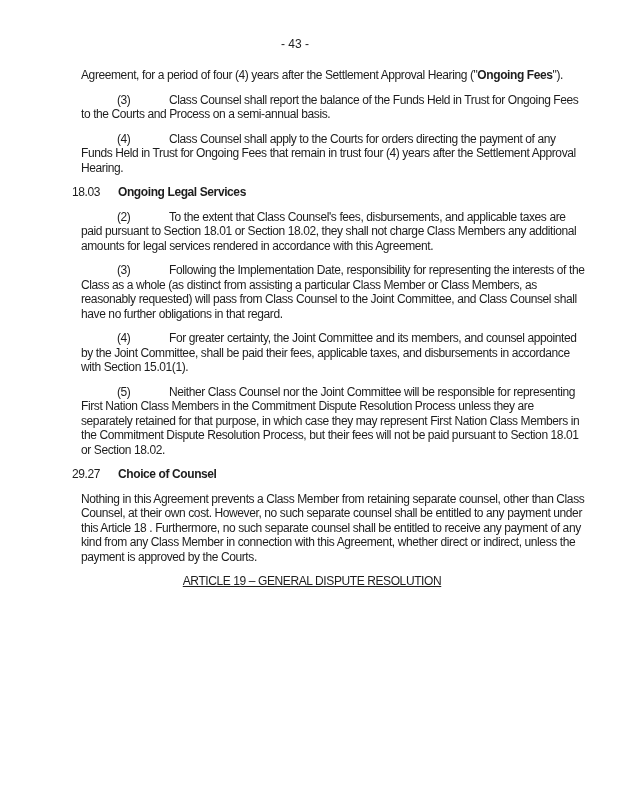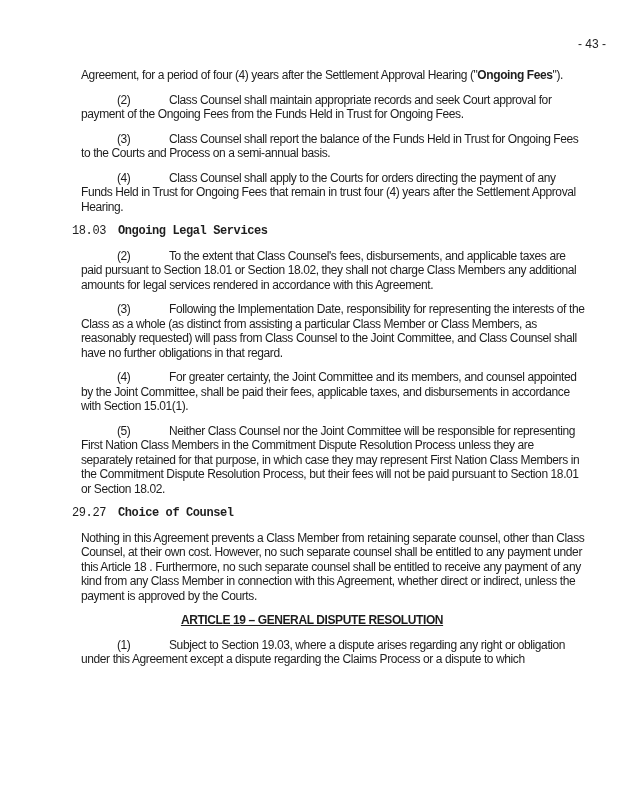--- a/index.html
+++ b/index.html
@@ -13,56 +13,55 @@
     font-family: "Liberation Sans", "DejaVu Sans", sans-serif;
     font-size: 12px;
     letter-spacing: -0.4px;
     line-height: 14.5px;
     padding: 68px 36px 0 72px;
     overflow: hidden;
   }
   .page-number {
     position: absolute;
     top: 37px;
-    left: 16px;
+    left: 0;
     width: 590px;
-    text-align: right;
+    text-align: center;
     letter-spacing: 0;
   }
   p { margin: 0 0 10px 9px; }
   p.num-para { text-indent: 36px; }
   .pnum {
     display: inline-block;
     min-width: 52px;
     text-indent: 0;
   }
-  .sechead { margin: 0 0 10px 0; font-family: Liberation Mono, monospace; }
+  .sechead { margin: 0 0 10px 0; }
   .hnum {
     display: inline-block;
     min-width: 46px;
   }
   .htitle { font-weight: bold; }
   .article {
     text-align: center;
-    font-weight: bold;
+    font-weight: normal;
     margin: 0 -36px 10px -72px;
   }
   .article .article-text { text-decoration: underline; }
   b { font-weight: bold; }
 </style>
 </head>
 <body>
 
 <div class="page">
 
   <div class="page-number">- 43 -</div>
 
   <p><span>Agreement, for a period of four (4) years after the Settlement Approval Hearing ("</span><b>Ongoing Fees</b><span>").</span></p>
 
-  <p class="num-para"><span class="pnum">(2)</span><span>Class Counsel shall maintain appropriate records and seek Court approval for payment of the Ongoing Fees from the Funds Held in Trust for Ongoing Fees.</span></p>
 
   <p class="num-para"><span class="pnum">(3)</span><span>Class Counsel shall report the balance of the Funds Held in Trust for Ongoing Fees to the Courts and Process on a semi-annual basis.</span></p>
 
   <p class="num-para"><span class="pnum">(4)</span><span>Class Counsel shall apply to the Courts for orders directing the payment of any Funds Held in Trust for Ongoing Fees that remain in trust four (4) years after the Settlement Approval Hearing.</span></p>
 
   <p class="sechead"><span class="hnum">18.03</span><span class="htitle">Ongoing Legal Services</span></p>
 
 
   <p class="num-para"><span class="pnum">(2)</span><span>To the extent that Class Counsel's fees, disbursements, and applicable taxes are paid pursuant to Section 18.01 or Section 18.02, they shall not charge Class Members any additional amounts for legal services rendered in accordance with this Agreement.</span></p>
 
@@ -72,15 +71,14 @@
 
   <p class="num-para"><span class="pnum">(5)</span><span>Neither Class Counsel nor the Joint Committee will be responsible for representing First Nation Class Members in the Commitment Dispute Resolution Process unless they are separately retained for that purpose, in which case they may represent First Nation Class Members in the Commitment Dispute Resolution Process, but their fees will not be paid pursuant to Section 18.01 or Section 18.02.</span></p>
 
   <p class="sechead"><span class="hnum">29.27</span><span class="htitle">Choice of Counsel</span></p>
 
   <p>Nothing in this Agreement prevents a Class Member from retaining separate counsel, other than Class Counsel, at their own cost.  However, no such separate counsel shall be entitled to any payment under this Article 18 .  Furthermore, no such separate counsel shall be entitled to receive any payment of any kind from any Class Member in connection with this Agreement, whether direct or indirect, unless the payment is approved by the Courts.</p>
 
   <p class="article"><span class="article-text">ARTICLE 19 – GENERAL DISPUTE RESOLUTION</span></p>
 
 
-  <p class="num-para"><span class="pnum">(1)</span><span>Subject to Section 19.03, where a dispute arises regarding any right or obligation under this Agreement except a dispute regarding the Claims Process or a dispute to which</span></p>
 
 </div>
 
 </body></html>

